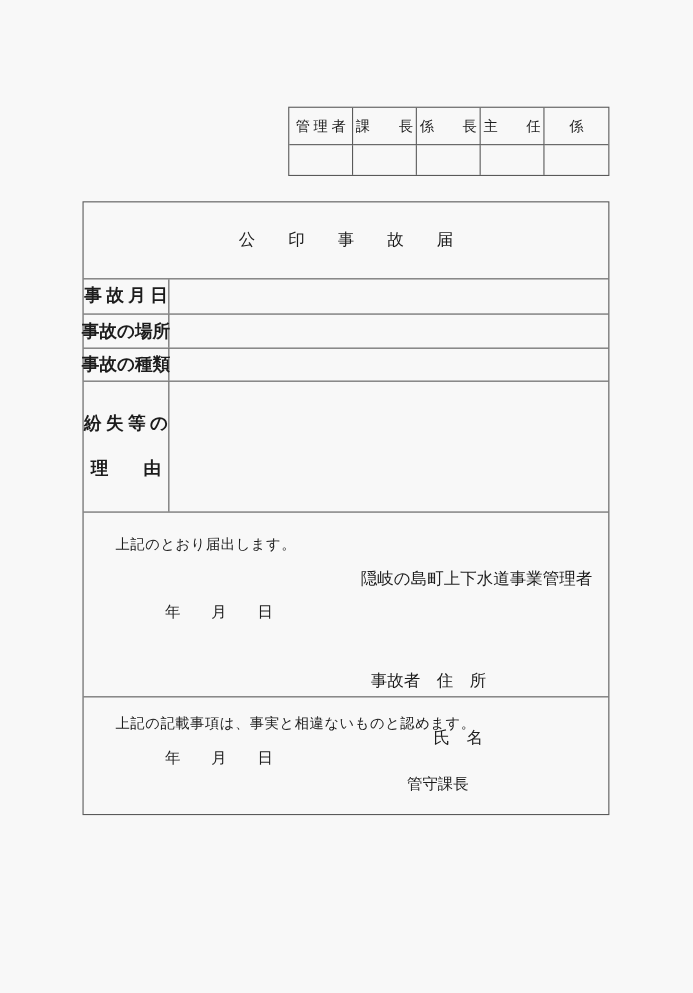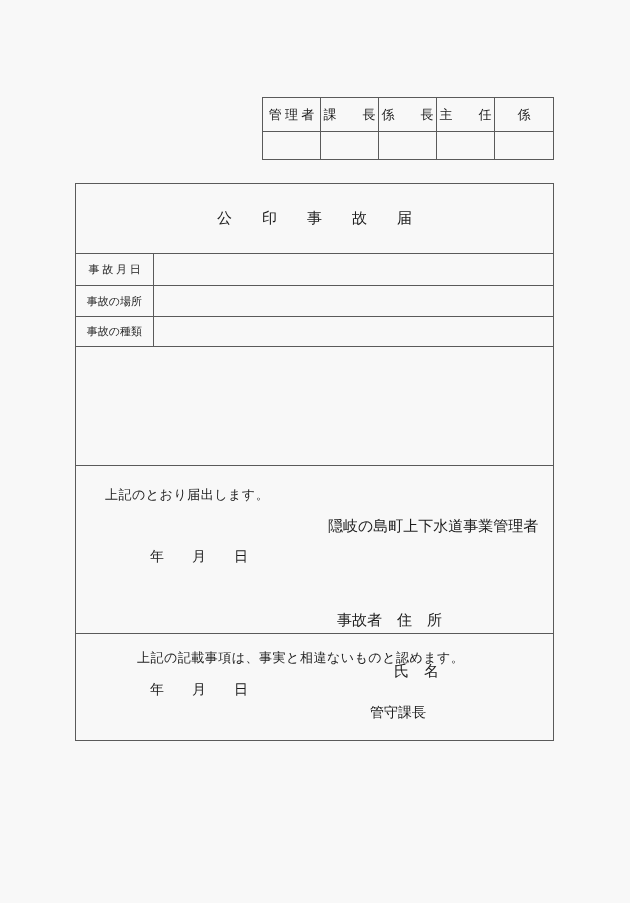--- a/index.html
+++ b/index.html
@@ -46,39 +46,39 @@
     font-size:15px; white-space:pre;font-family:Liberation Serif, serif;
   }
   .field-row { display:flex; border-bottom:1px solid #5a5a5a; }
   .row-date   { height:32px; }
   .row-place  { height:31px; }
   .row-kind   { height:30px; }
   .row-reason { height:119px; }
   .row-label {
     width:78px; border-right:1px solid #5a5a5a;
     display:flex; flex-direction:column; align-items:center; justify-content:center;
-    font-size:11px; white-space:pre; line-height:15px;
+    font-size:16px; white-space:pre; line-height:15px;font-weight:bold;
   }
   .row-reason .row-label { gap:26px; }
   .row-value { flex:1; }
 
   .section { position:relative; }
   .sec-report { height:168px; border-bottom:1px solid #5a5a5a; }
   .sec-ack { flex:1; }
   .abs { position:absolute; white-space:pre; }
 
   .stmt { font-size:13px; letter-spacing:0.5px; }
   .report-stmt { left:29px; top:20px; }
   .authority { left:232px; top:51px; font-size:15px;padding-left:20px; }
   .date-line { font-size:14px; }
   .report-date { left:74px; top:82px; }
   .reporter { left:261px; top:112px; font-size:15px; line-height:17px; }
   .reporter .name-line { margin-left:57px; }
 
-  .ack-stmt { left:29px; top:15px;margin-left:32px; }
+  .ack-stmt { left:29px; top:15px; }
   .ack-date { left:74px; top:47px; }
   .signer { left:294px; top:70px; font-size:14px;font-family:Liberation Mono, monospace; }
 </style>
 </head>
 <body>
 
 <div class="page">
 
 
   <div class="approval">
@@ -107,20 +107,24 @@
       <div class="row-label">事故の場所</div>
       <div class="row-value"></div>
     </div>
 
     <div class="field-row row-kind">
       <div class="row-label">事故の種類</div>
       <div class="row-value"></div>
     </div>
 
     <div class="field-row row-reason">
+      <div class="row-label">
+        <span>紛 失 等 の</span>
+        <span>理　　由</span>
+      </div>
       <div class="row-value"></div>
     </div>
 
     <div class="section sec-report">
       <div class="abs stmt report-stmt">上記のとおり届出します。</div>
       <div class="abs authority">隠岐の島町上下水道事業管理者</div>
       <div class="abs date-line report-date">年　　月　　日</div>
       <div class="abs reporter">
         <div>事故者　住　所</div>
         <div class="name-line">氏　名</div>

